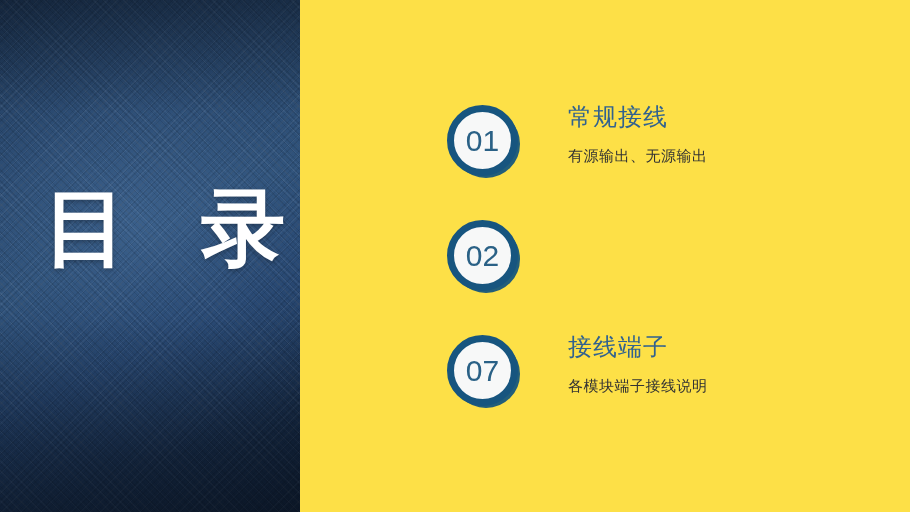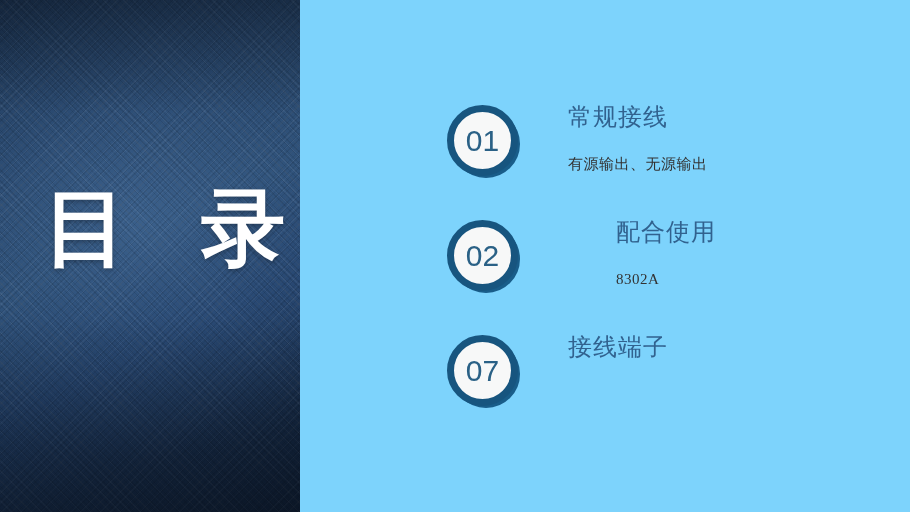--- a/index.html
+++ b/index.html
@@ -97,21 +97,21 @@
     text-shadow: 0 2px 5px rgba(0,0,0,0.28);
   }
 
   
   .content {
     position: absolute;
     left: 300px;
     top: 0;
     width: 610px;
     height: 512px;
-    background: #7dd3fc;
+    background: #fde047;
   }
 
   .toc-item {
     position: absolute;
     left: 147px;
     width: 430px;
     height: 90px;
     display: flex;
     align-items: flex-start;
   }
@@ -165,27 +165,27 @@
   .toc-heading {
     color: #31628f;
     font-size: 24px;
     line-height: 26px;
     font-weight: 400;
     letter-spacing: 1px;
     font-family: Liberation Sans, sans-serif;
     white-space: nowrap;
   }
   .toc-sub {
-    margin-top: 24px;
+    margin-top: 16px;
     color: #333333;
     font-size: 15px;
     line-height: 20px;
     font-weight: 400;
     letter-spacing: 0.5px;
-    font-family: Liberation Serif, serif;
+    font-family: Liberation Sans, sans-serif;
     white-space: nowrap;
   }
 </style>
 </head>
 <body>
 
 <div class="slide">
 
   <div class="left-panel">
     <div class="tex-a"></div>
@@ -207,31 +207,28 @@
         <div class="toc-sub">有源输出、无源输出</div>
       </div>
     </div>
 
     <div class="toc-item i1">
       <div class="num-badge">
         <div class="ring-shadow"></div>
         <div class="ring-main"></div>
         <div class="num-text">02</div>
       </div>
-      <div class="toc-text">
-        <div class="toc-heading">配合使用</div>
-        <div class="toc-sub">8302A</div>
-      </div>
     </div>
 
     <div class="toc-item i2">
       <div class="num-badge">
         <div class="ring-shadow"></div>
         <div class="ring-main"></div>
         <div class="num-text">07</div>
       </div>
       <div class="toc-text">
         <div class="toc-heading">接线端子</div>
+        <div class="toc-sub">各模块端子接线说明</div>
       </div>
     </div>
 
   </div>
 </div>
 
 </body></html>

